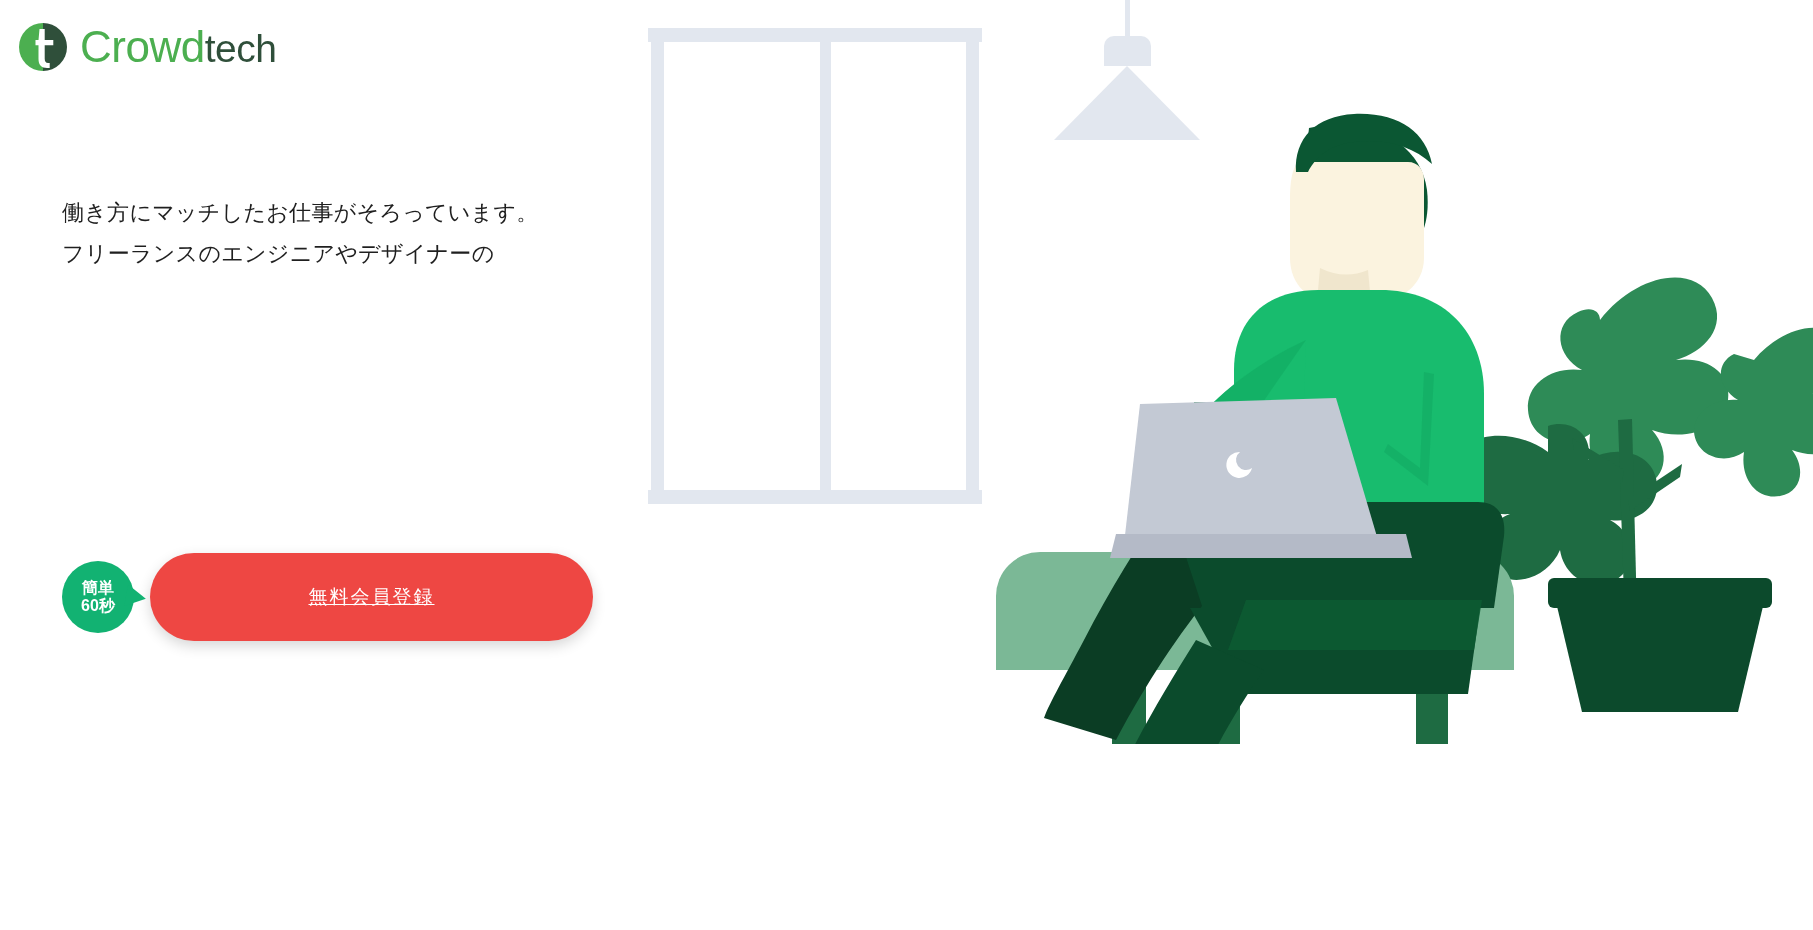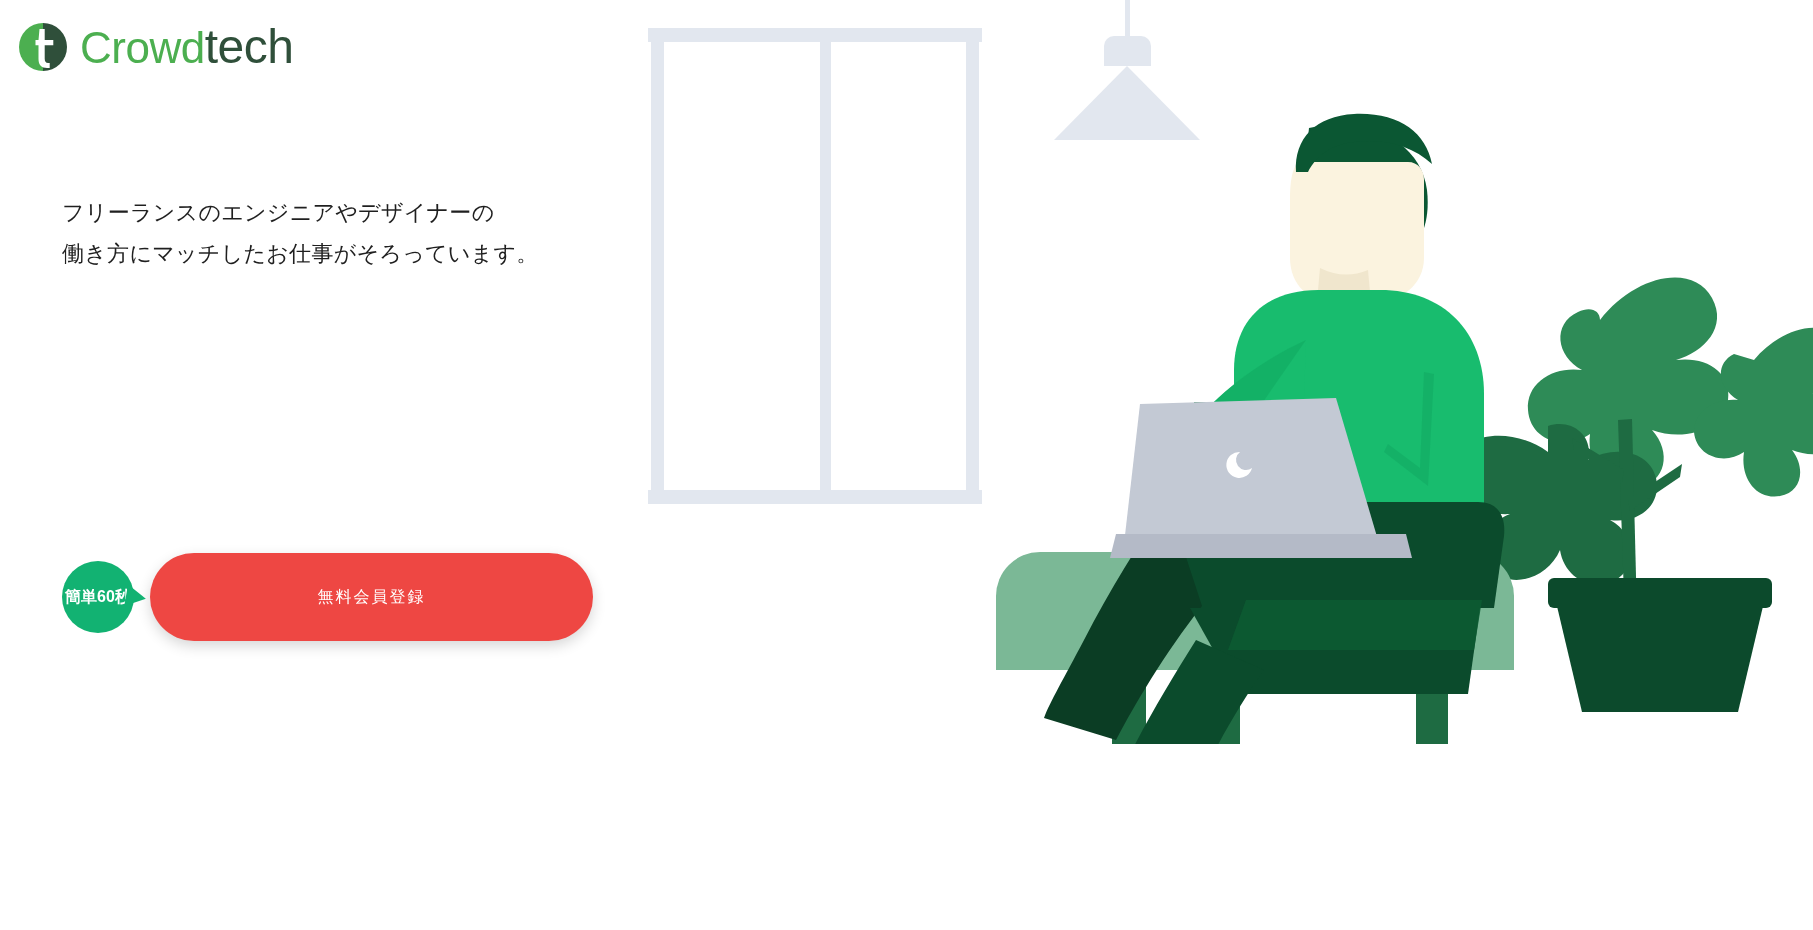--- a/index.html
+++ b/index.html
@@ -17,53 +17,53 @@
   .page { position: relative; width: 1813px; height: 744px; background:#ef4444; overflow:hidden; }
 
   
   .hero { position:absolute; left:0; top:0; width:1813px; height:829px; background:#ffffff; overflow:hidden; }
 
   
   .logo { position:absolute; left:18px; top:22px; display:flex; align-items:center; height:50px; z-index:40; }
   .logo-mark { position:relative; width:50px; height:50px; flex:0 0 auto; }
   .logo-word { margin-left:12px; display:flex; align-items:baseline; }
   .logo-word .w1 { font-size:44px; font-weight:400; color:#4CAF50; letter-spacing:-0.5px; line-height:1; }
-  .logo-word .w2 { font-size:48px; font-weight:300; color:#2F4F3A; letter-spacing:-0.5px; line-height:1; }
+  .logo-word .w2 { font-size:39px; font-weight:300; color:#2F4F3A; letter-spacing:-0.5px; line-height:1; }
 
   
   .illu { position:absolute; left:0; top:0; width:1813px; height:829px; z-index:5; pointer-events:none; }
 
   
   .hero-copy { position:absolute; left:62px; top:193px; width:1000px; z-index:30; }
   .hero-title {
     font-size:52px; font-weight:400; color:#222222; line-height:1.15;
     letter-spacing:1px; margin:0 0 48px 0; white-space:nowrap;
   }
   .hero-lead { font-size:22px; color:#1f1f1f; line-height:1.85; letter-spacing:0.3px; }
   .hero-lead div { white-space:nowrap; }
 
   
   .cta-wrap { position:absolute; left:62px; top:553px; z-index:35; display:flex; align-items:center; }
   .cta-badge {
     position:relative; width:72px; height:72px; border-radius:50%;
-    background:#12B272; color:#fff; display:flex; flex-direction:row;
+    background:#12B272; color:#fff; display:flex; flex-direction:column;
     align-items:center; justify-content:center; line-height:1.12;
     font-size:16px; font-weight:700; flex:0 0 auto; z-index:3;
   }
   .cta-badge:after{
     content:""; position:absolute; right:-12px; top:50%; transform:translateY(-50%) rotate(10deg);
     width:0; height:0; border-left:20px solid #12B272;
     border-top:11px solid transparent; border-bottom:11px solid transparent;
   }
   .cta-badge span { display:block; }
   .cta-button {
     margin-left:16px; width:443px; height:88px; border:none; border-radius:44px;
-    background:#EE4743; color:#ffffff; font-size:16px; font-weight:500; letter-spacing:2px;
+    background:#EE4743; color:#ffffff; font-size:19px; font-weight:500; letter-spacing:2px;
     font-family:inherit; cursor:pointer; box-shadow:0 5px 14px rgba(0,0,0,.16);
-    display:flex; align-items:center; justify-content:center; z-index:2;
+    display:flex; align-items:center; justify-content:center; z-index:2;text-decoration:underline;
   }
 
   
   .greenband { position:absolute; left:0; top:829px; width:1813px; height:101px; background:#0FB86D; overflow:hidden; }
   .band-notch { position:absolute; left:50%; bottom:-10px; transform:translateX(-50%); width:22px; height:26px; background:#ffffff; border-radius:11px 11px 0 0; }
 </style>
 </head>
 <body>
 
 <div class="page">
@@ -154,22 +154,22 @@
         </svg>
       </span>
       <span class="logo-word">
         <span class="w1">Crowd</span>
         <span class="w2">tech</span>
       </span>
     </div>
 
     <div class="hero-copy">
       <div class="hero-lead">
+        <div>働き方にマッチしたお仕事がそろっています。</div>
         <div>フリーランスのエンジニアやデザイナーの</div>
-        <div>働き方にマッチしたお仕事がそろっています。</div>
       </div>
     </div>
 
     <div class="cta-wrap">
       <div class="cta-badge">
         <span>簡単</span>
         <span>60秒</span>
       </div>
       <button class="cta-button">無料会員登録</button>
     </div>

